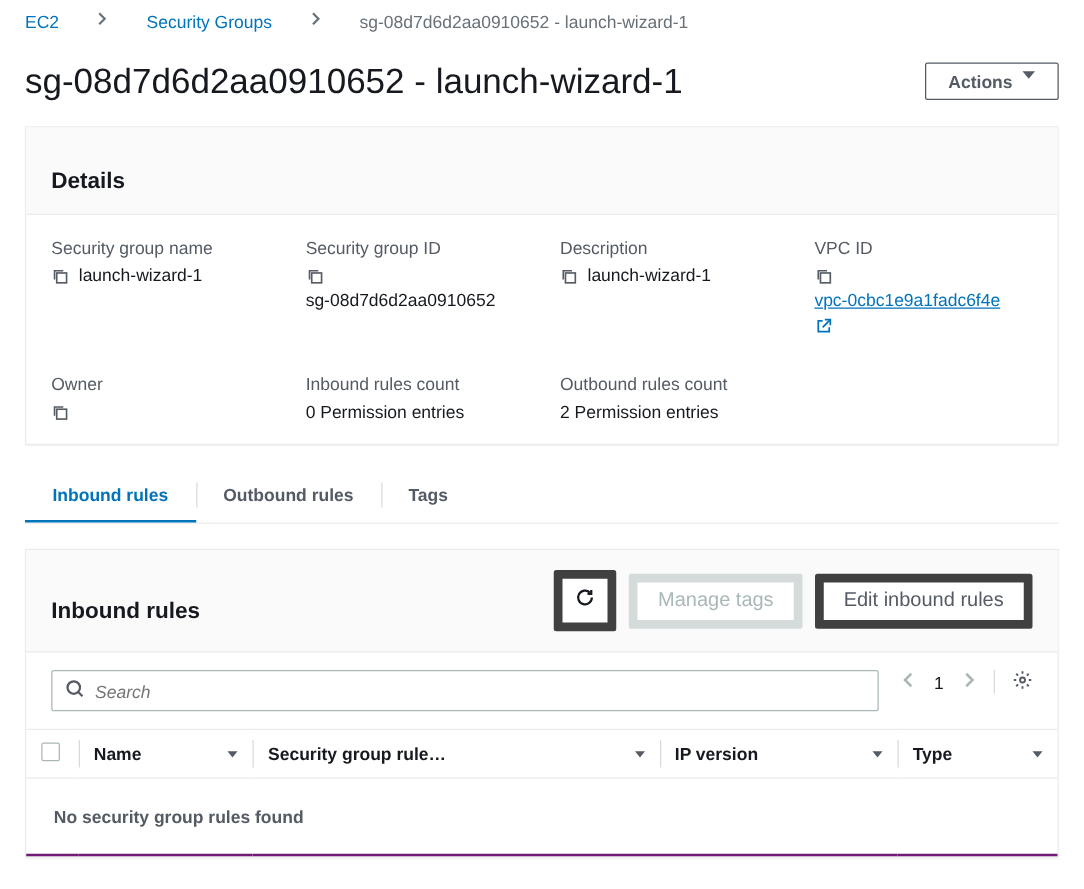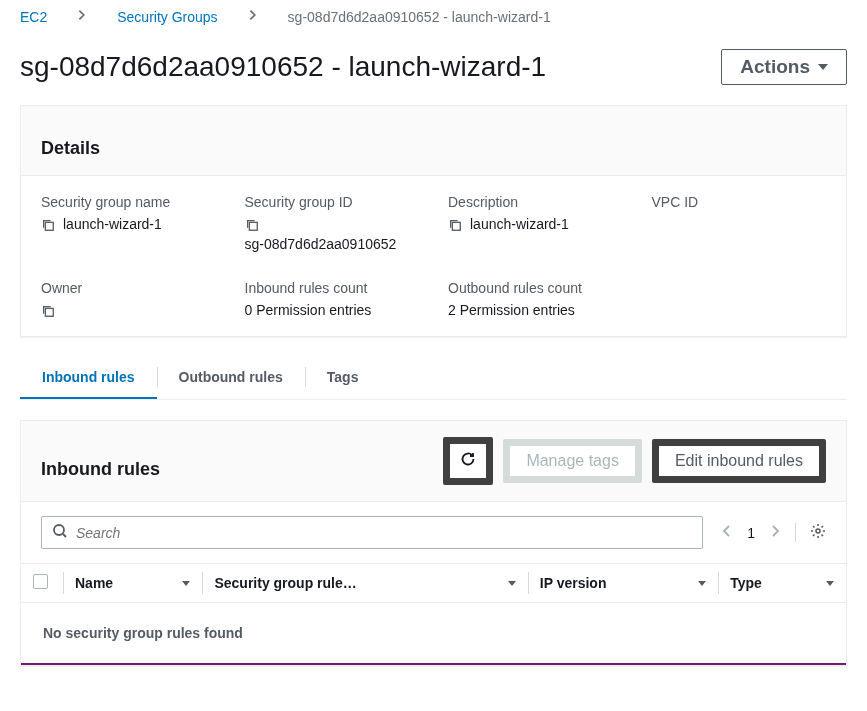--- a/index.html
+++ b/index.html
@@ -30,26 +30,26 @@
       align-items: center;
       padding: 16px 20px 20px 20px;
     }
     .page-title {
       font-size: 28px;
       font-weight: 400;
       color: #16191f;
     }
     .actions-btn {
       display: inline-flex;
-      align-items: center;
+      align-items: flex-start;
       gap: 8px;
       background: #fff;
       border: 1px solid #545b64;
       padding: 6px 18px;
-      font-size: 19px;
+      font-size: 14px;
       font-weight: 700;
       color: #545b64;
       cursor: pointer;
       border-radius: 2px;
     }
     .caret-down {
       width: 0; height: 0;
       border-left: 5px solid transparent;
       border-right: 5px solid transparent;
       border-top: 6px solid #545b64;
@@ -149,21 +149,21 @@
     .btn.disabled {
       border-color: #d5dbdb;
       color: #aab7b8;
       cursor: not-allowed;
     }
     .btn-group { display: flex; gap: 10px; align-items: center; }
     
     
     .toolbar-row {
       display: flex;
-      align-items: center;
+      align-items: flex-start;
       gap: 16px;
       padding: 0 20px 14px 20px;
     }
     .search-box {
       display: flex;
       align-items: center;
       gap: 8px;
       border: 1px solid #aab7b8;
       padding: 6px 10px;
       flex: 1;
@@ -303,20 +303,36 @@
                 <rect x="5" y="5" width="9" height="9"></rect>
                 <path d="M3 11V3h8"></path>
               </svg>
           </span>
           <span class="detail-value">launch-wizard-1</span>
         </div>
       </div>
 
       <div class="detail-item">
         <div class="detail-label">VPC ID</div>
+        <div>
+          <span class="copy-icon" style="display:inline-block;margin-bottom:4px;">
+            <svg class="i" viewBox="0 0 16 16" fill="none" stroke="currentColor" stroke-width="1.5">
+                <rect x="5" y="5" width="9" height="9"></rect>
+                <path d="M3 11V3h8"></path>
+              </svg>
+          </span>
+          <div class="detail-value"><a href="#">vpc-0cbc1e9a1fadc6f4e</a></div>
+          <div class="ext-link">
+            <svg class="i" viewBox="0 0 16 16" fill="none" stroke="currentColor" stroke-width="1.6">
+                <path d="M7 3H3v10h10V9"></path>
+                <path d="M9 2h5v5"></path>
+                <path d="M14 2L7 9"></path>
+              </svg>
+          </div>
+        </div>
       </div>
 
       <div class="detail-item">
         <div class="detail-label">Owner</div>
         <div class="detail-value-row">
           <span class="copy-icon">
             <svg class="i" viewBox="0 0 16 16" fill="none" stroke="currentColor" stroke-width="1.5">
                 <rect x="5" y="5" width="9" height="9"></rect>
                 <path d="M3 11V3h8"></path>
               </svg>

